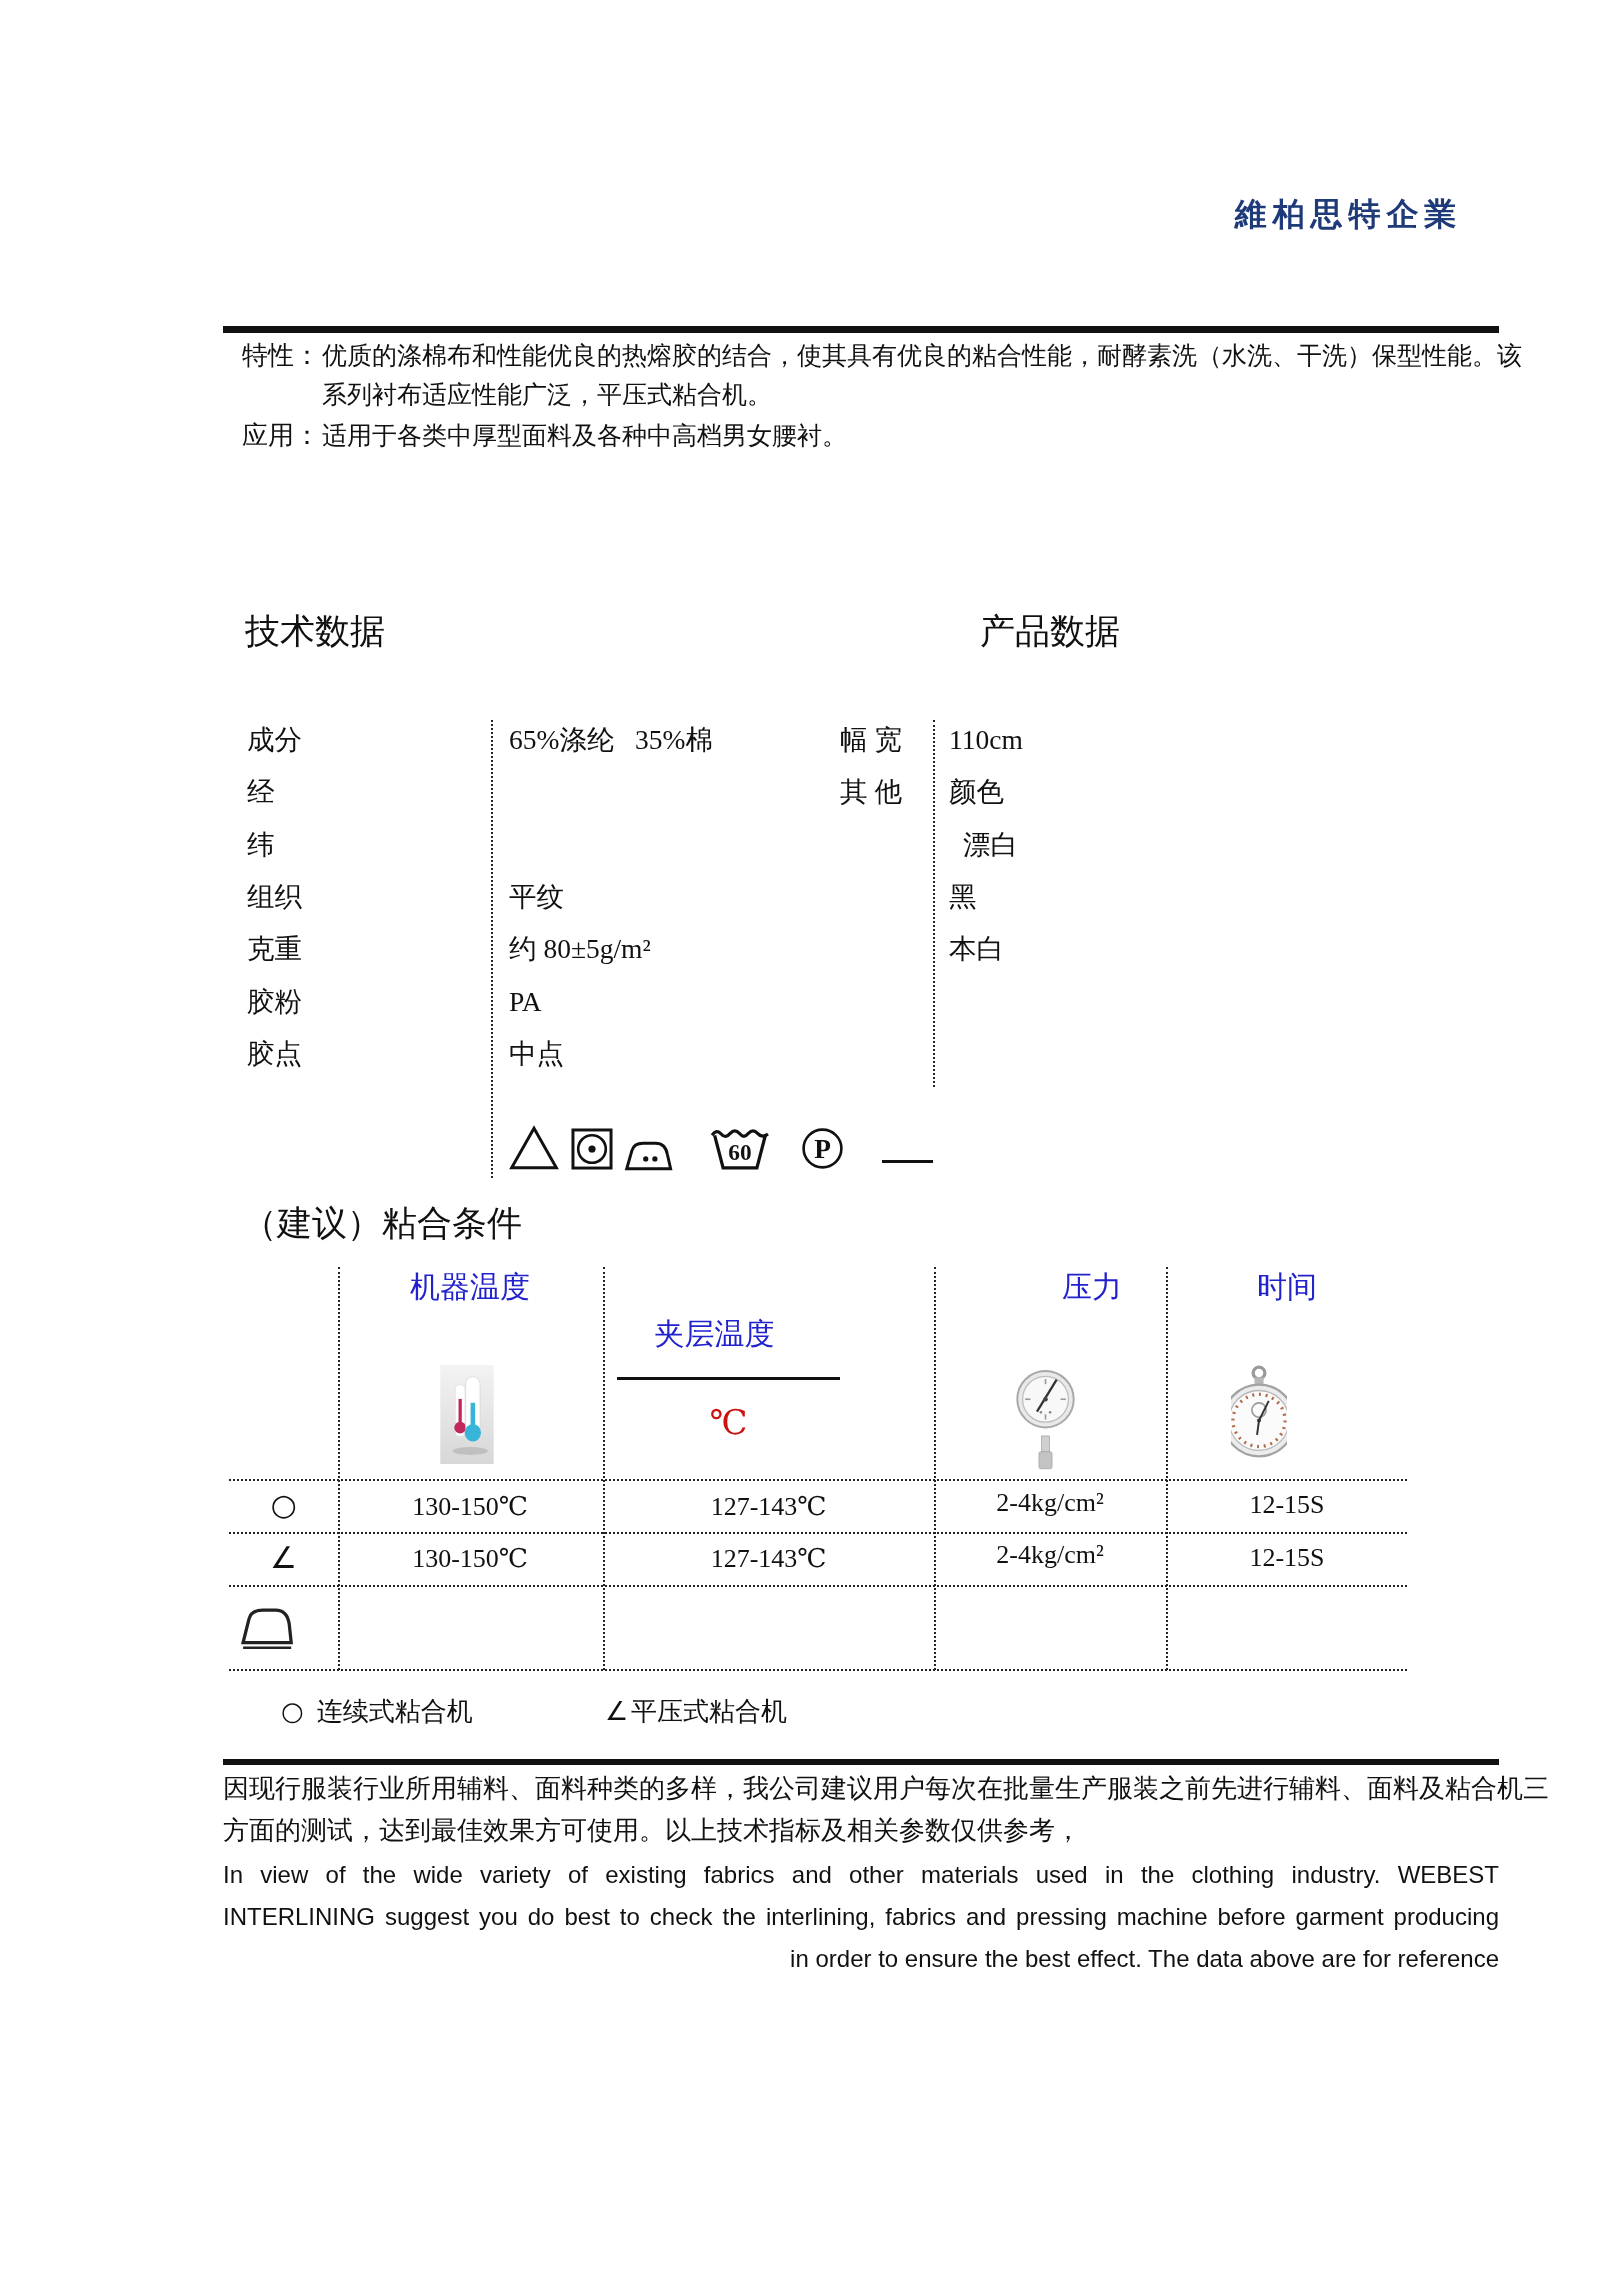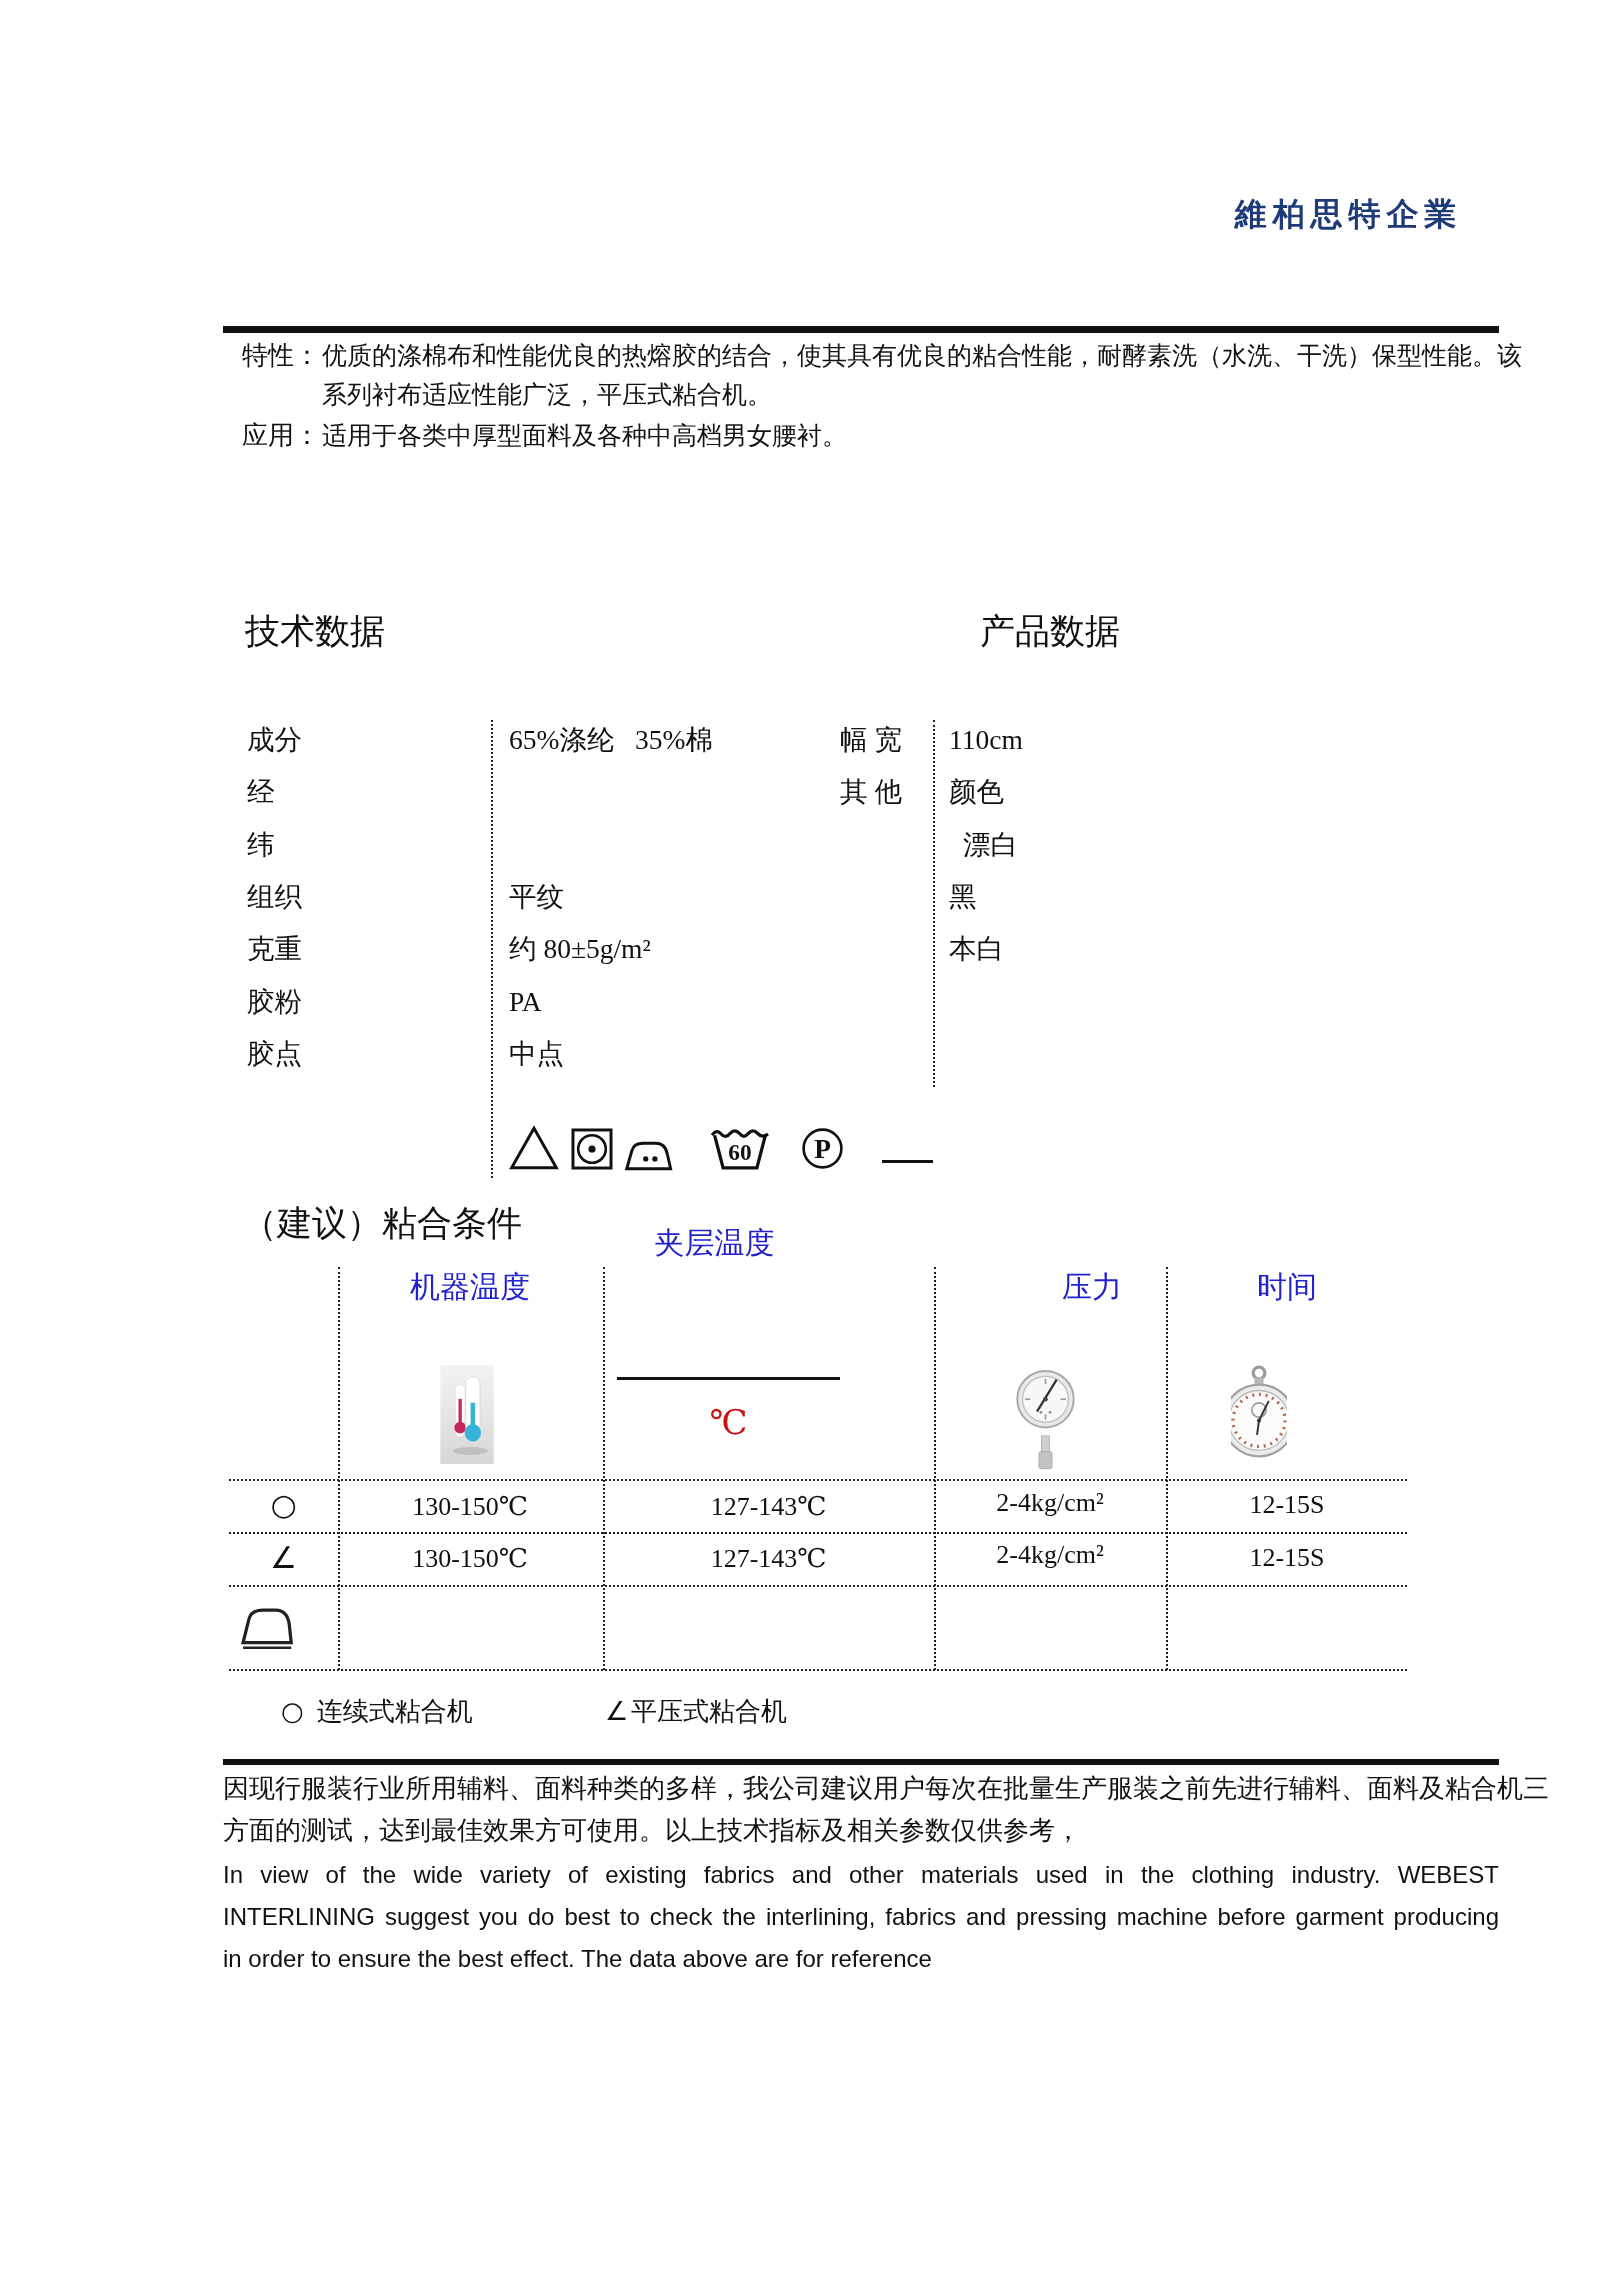--- a/index.html
+++ b/index.html
@@ -35,21 +35,21 @@
 
   .bond-head{font-size:30px;line-height:1;font-weight:400;}
   .bond-cell{font-size:26px;line-height:1;text-align:center;}
   .center-col{display:flex;justify-content:center;}
 
   .care svg{display:block;}
   .legend{font-size:26px;}
   .legend .sym{font-family:"DejaVu Sans",sans-serif;}
 
   .disc-cn{font-size:26px;line-height:1;}
-  .disc-en{font-size:24px;line-height:1;width:1276px;}
+  .disc-en{font-size:24px;line-height:1;width:1276px;text-align:right;}
   .just{text-align:justify;text-align-last:justify;}
 </style>
 </head>
 <body>
 
 <div class="page">
 
 
   <div class="abs logo-block" style="left:1198px;top:196px;width:301px;">
     <div class="logo-company navy sans">維柏思特企業</div>
@@ -133,21 +133,21 @@
   <div class="abs dotted-v" style="left:1166px;top:1267px;height:403px;"></div>
 
   <div class="abs dotted-h" style="left:229px;top:1479px;width:1178px;"></div>
   <div class="abs dotted-h" style="left:229px;top:1532px;width:1178px;"></div>
   <div class="abs dotted-h" style="left:229px;top:1585px;width:1178px;"></div>
   <div class="abs dotted-h" style="left:229px;top:1669px;width:1178px;"></div>
 
   <div class="abs bond-head blue center-col" style="left:338px;top:1272px;width:264px;">
       <span>机器温度</span>
     </div>
-  <div class="abs bond-head blue center-col" style="left:603px;top:1228px;width:223px;justify-content:center;">
+  <div class="abs bond-head blue center-col" style="left:603px;top:1319px;width:223px;justify-content:center;">
       <span>夹层温度</span>
     </div>
   <div class="abs bond-head blue center-col" style="left:976px;top:1272px;width:232px;">
       <span>压力</span>
     </div>
   <div class="abs bond-head blue center-col" style="left:1166px;top:1272px;width:242px;align-items:center;">
       <span>时间</span>
     </div>
 
   <div class="abs" style="left:440px;top:1365px;">

